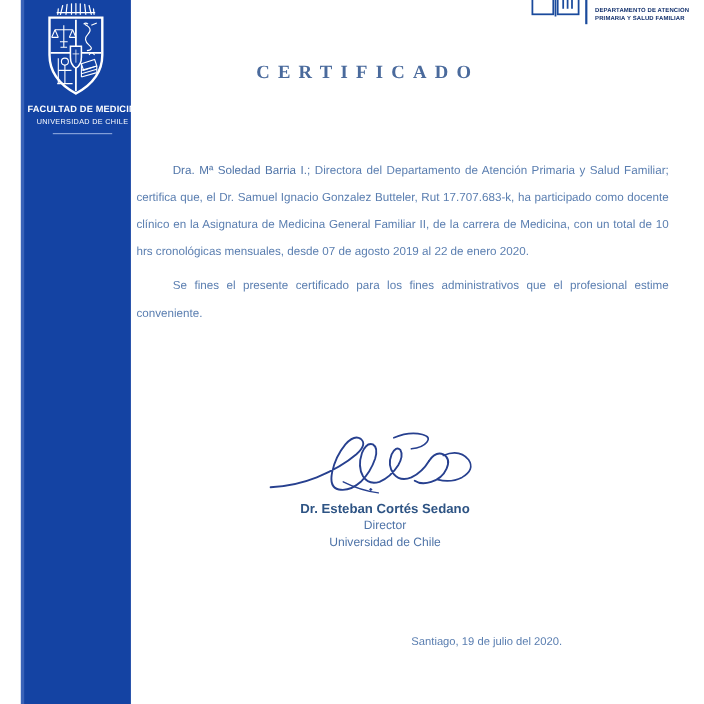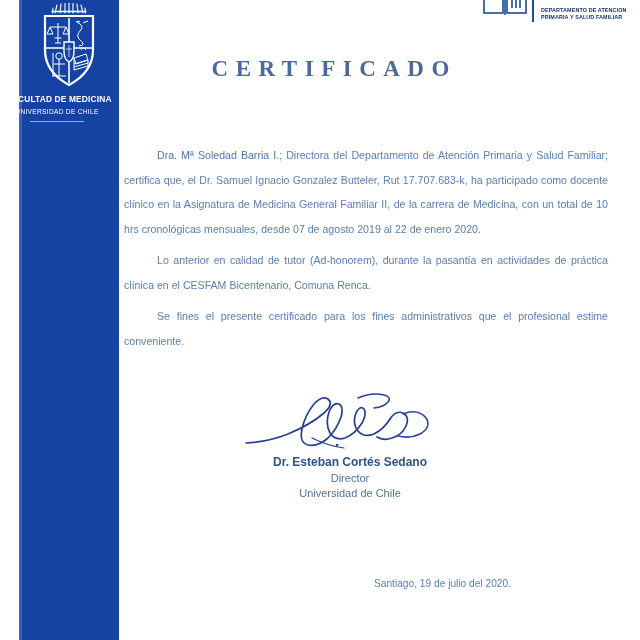--- a/index.html
+++ b/index.html
@@ -38,21 +38,21 @@
     position: absolute;
     left: 19px;
     top: 2px;
     width: 100px;
     height: 88px;
   }
   #crest svg { display: block; width: 100%; height: 100%; }
 
   #faculty-block {
     position: absolute;
-    left: 7px;
+    left: 25px;
     top: 94px;
     width: 100px;
     text-align: center;
     color: #ffffff;
   }
   #faculty-name {
     font-size: 8.4px;
     font-weight: bold;
     letter-spacing: 0.15px;
     line-height: 11px;
@@ -110,21 +110,21 @@
 
   
   #doc-title {
     position: absolute;
     left: 119px;
     top: 56px;
     width: 423px;
     text-align: center;
     color: #4a6a9c;
     font-family: "Liberation Serif", serif;
-    font-size: 23px;
+    font-size: 17px;
     font-weight: bold;
     letter-spacing: 7.5px;
     text-indent: 7.5px;
   }
 
   #body-text {
     position: absolute;
     left: 124px;
     top: 143px;
     width: 484px;
@@ -269,21 +269,20 @@
   <div id="dept-text">
     <div>DEPARTAMENTO DE ATENCION</div>
     <div>PRIMARIA Y SALUD FAMILIAR</div>
   </div>
 </div>
 
 <div id="doc-title">CERTIFICADO</div>
 
 <div id="body-text">
   <p class="para"><b>Dra. Mª Soledad Barria I.</b><span>; Directora del Departamento de Atención Primaria y Salud Familiar; certifica que, el Dr. Samuel Ignacio Gonzalez Butteler, Rut 17.707.683-k, ha participado como docente clínico en la Asignatura de Medicina General Familiar II, de la carrera de Medicina, con un total de 10 hrs cronológicas  mensuales, desde 07 de agosto 2019 al 22 de enero 2020.</span></p>
-  <p class="para">Lo anterior en calidad de tutor (Ad-honorem), durante la pasantía en actividades de práctica clínica en el CESFAM Bicentenario, Comuna Renca.</p>
   <p class="para">Se fines el presente certificado para los fines administrativos que el profesional  estime conveniente.</p>
 </div>
 
 <div id="signature">
   <svg viewBox="0 0 220 72" xmlns="http://www.w3.org/2000/svg">
     <g fill="none" stroke="#27408f" stroke-linecap="round" stroke-linejoin="round">
       <path d="M6 57 Q28 56 48 48 Q70 39 84 27 Q94 18 88 13 Q82 9 74 18 Q65 29 62 43 Q59 57 68 59 Q78 61 88 52 Q97 43 101 31 Q104 21 99 18 Q93 16 89 26 Q85 38 90 47 Q95 55 105 52 Q115 48 122 37 Q127 28 124 23 Q120 19 116 27 Q112 37 118 45 Q124 52 134 48 Q144 43 150 33" stroke-width="1.7"></path>
       <path d="M150 33 Q156 24 163 27 Q170 31 166 40 Q162 49 152 52 Q143 55 137 51" stroke-width="1.7"></path>
       <path d="M118 12 Q132 6 144 9 Q152 11 148 16 Q144 21 134 22" stroke-width="1.5"></path>
       <path d="M163 28 Q178 22 186 32 Q192 41 180 48 Q170 53 158 50" stroke-width="1.5"></path>

